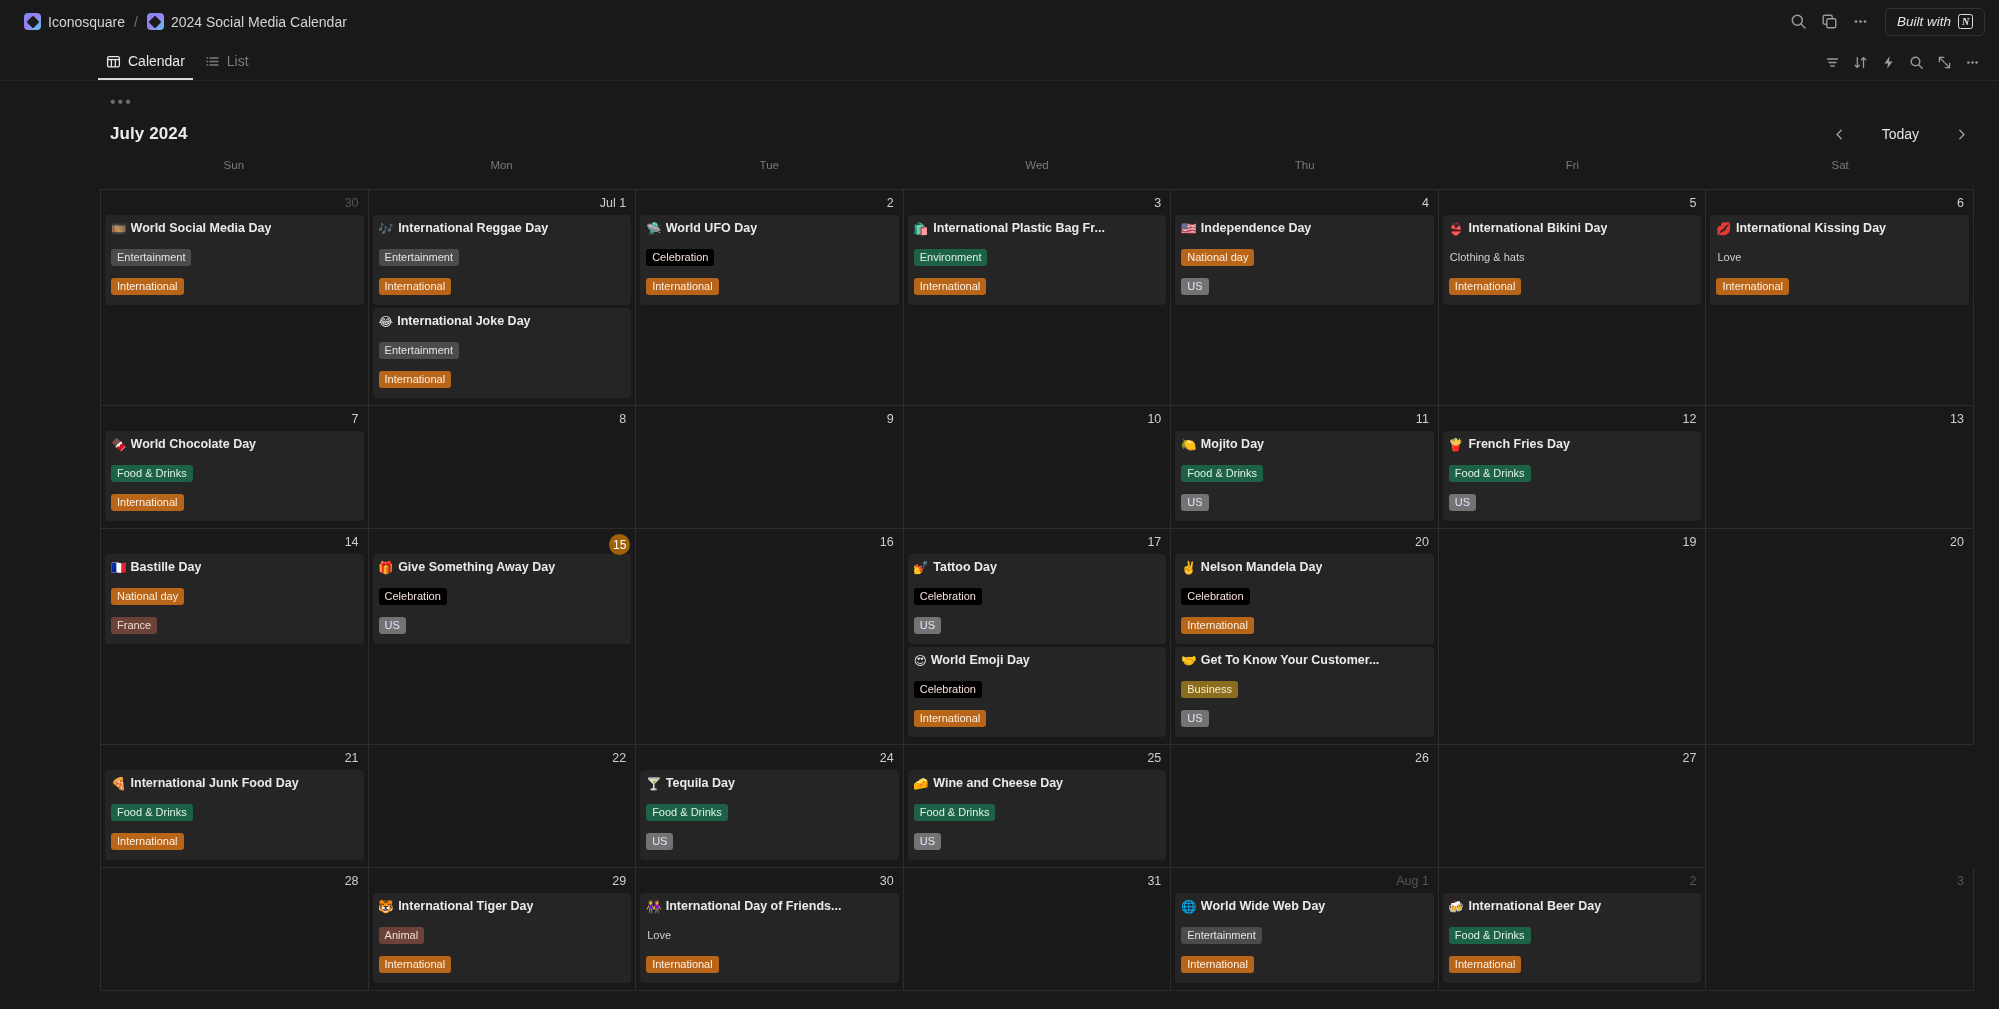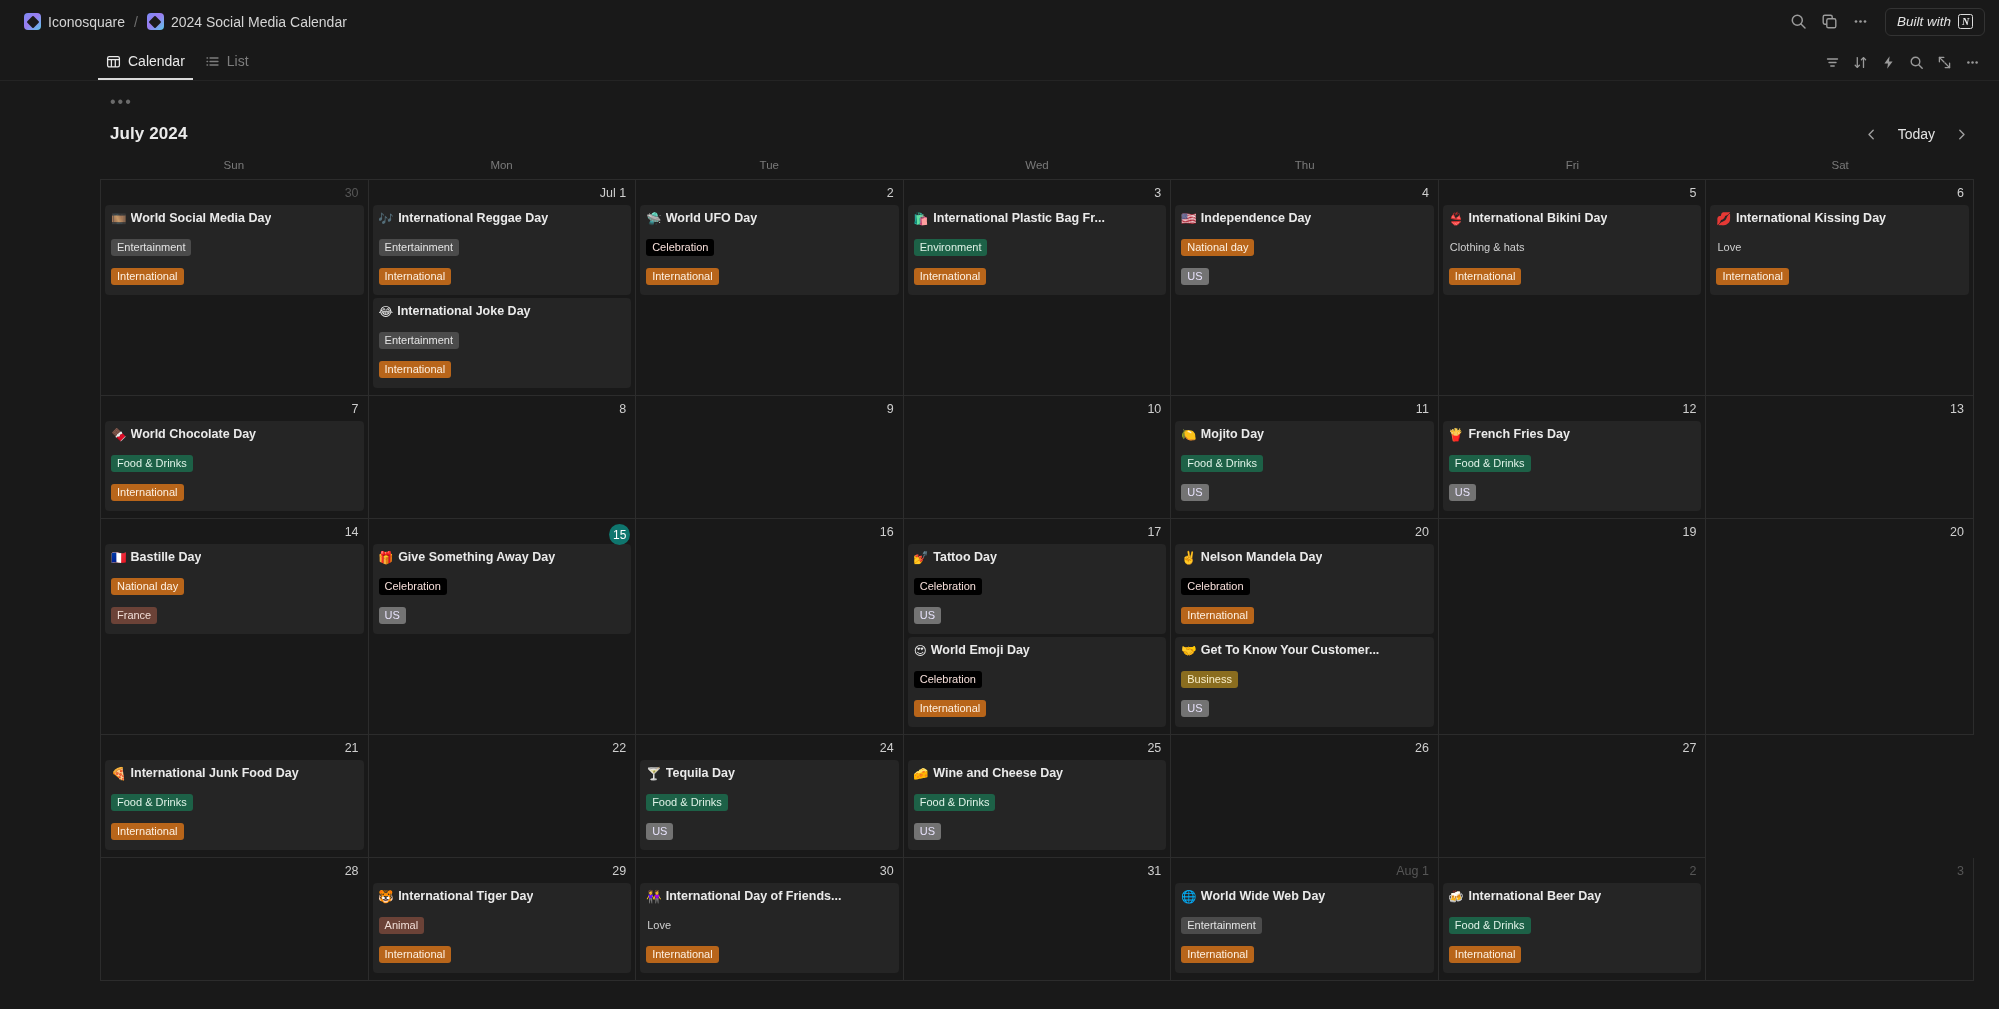--- a/index.html
+++ b/index.html
@@ -73,34 +73,34 @@
   }
 
   
   .dots-row { padding: 12px 0 0 110px; }
   .dots { color:#6b6b6b; font-size: 16px; letter-spacing: 2px; line-height: 10px; cursor: pointer; display:inline-block;}
   .cal-head {
     display: flex; align-items: center;
     padding: 10px 25px 12px 110px;
   }
   .month-title { font-size: 17px; font-weight: 700; color: #eaeaea; letter-spacing: .1px; }
-  .nav { margin-left: auto; display: flex; align-items: center; gap: 2px; }
+  .nav { margin-left: auto; display: flex; align-items: center; gap: 18px; }
   .nav-btn {
     width: 26px; height: 26px; border-radius: 5px; cursor: pointer;
     display: flex; align-items: center; justify-content: center; color: #9e9e9e;
   }
   .today-btn {
     height: 26px; padding: 0 11px; border-radius: 5px; cursor: pointer;
     display: flex; align-items: center; font-size: 14px; color: #e3e3e3;
   }
 
   
   .weekdays {
     display: grid; grid-template-columns: repeat(7, 1fr);
-    padding: 0 25px 0 100px; margin-bottom: 2px;
+    padding: 0 25px 0 100px; margin-bottom: 12px;
   }
   .wd { text-align: center; font-size: 11.5px; color: #7a7a7a; padding-bottom: 6px; }
 
   .grid-wrap { padding: 0 25px 0 100px; }
   .grid {
     border-top: 1px solid #2c2c2c;
     border-left: 1px solid #2c2c2c;
   }
   .week {
     display: grid; grid-template-columns: repeat(7, 1fr);
@@ -114,21 +114,21 @@
     background: #191919;
   }
   .day.out .daynum { color: #565656; }
   .daynum {
     font-size: 12.5px; color: #cfcfcf; text-align: right;
     padding: 6px 5px 5px 0; line-height: 14px; height: 25px;
   }
   .daynum.today {
     display: inline-flex; align-items: center; justify-content: center;
     width: 21px; height: 21px; border-radius: 50%;
-    background: #0f766e; color: #fff; font-size: 12px; font-weight: 500;
+    background: #a16207; color: #fff; font-size: 12px; font-weight: 500;
     position: absolute; right: 5px; top: 5px; padding: 3px;
   }
 
   .event {
     background: #252525; border-radius: 4px;
     padding: 5px 6px 6px 6px; margin-bottom: 3px; cursor: pointer;
     overflow: hidden;
   }
   .ev-title {
     font-size: 12.5px; font-weight: 700; color: #eaeaea;

